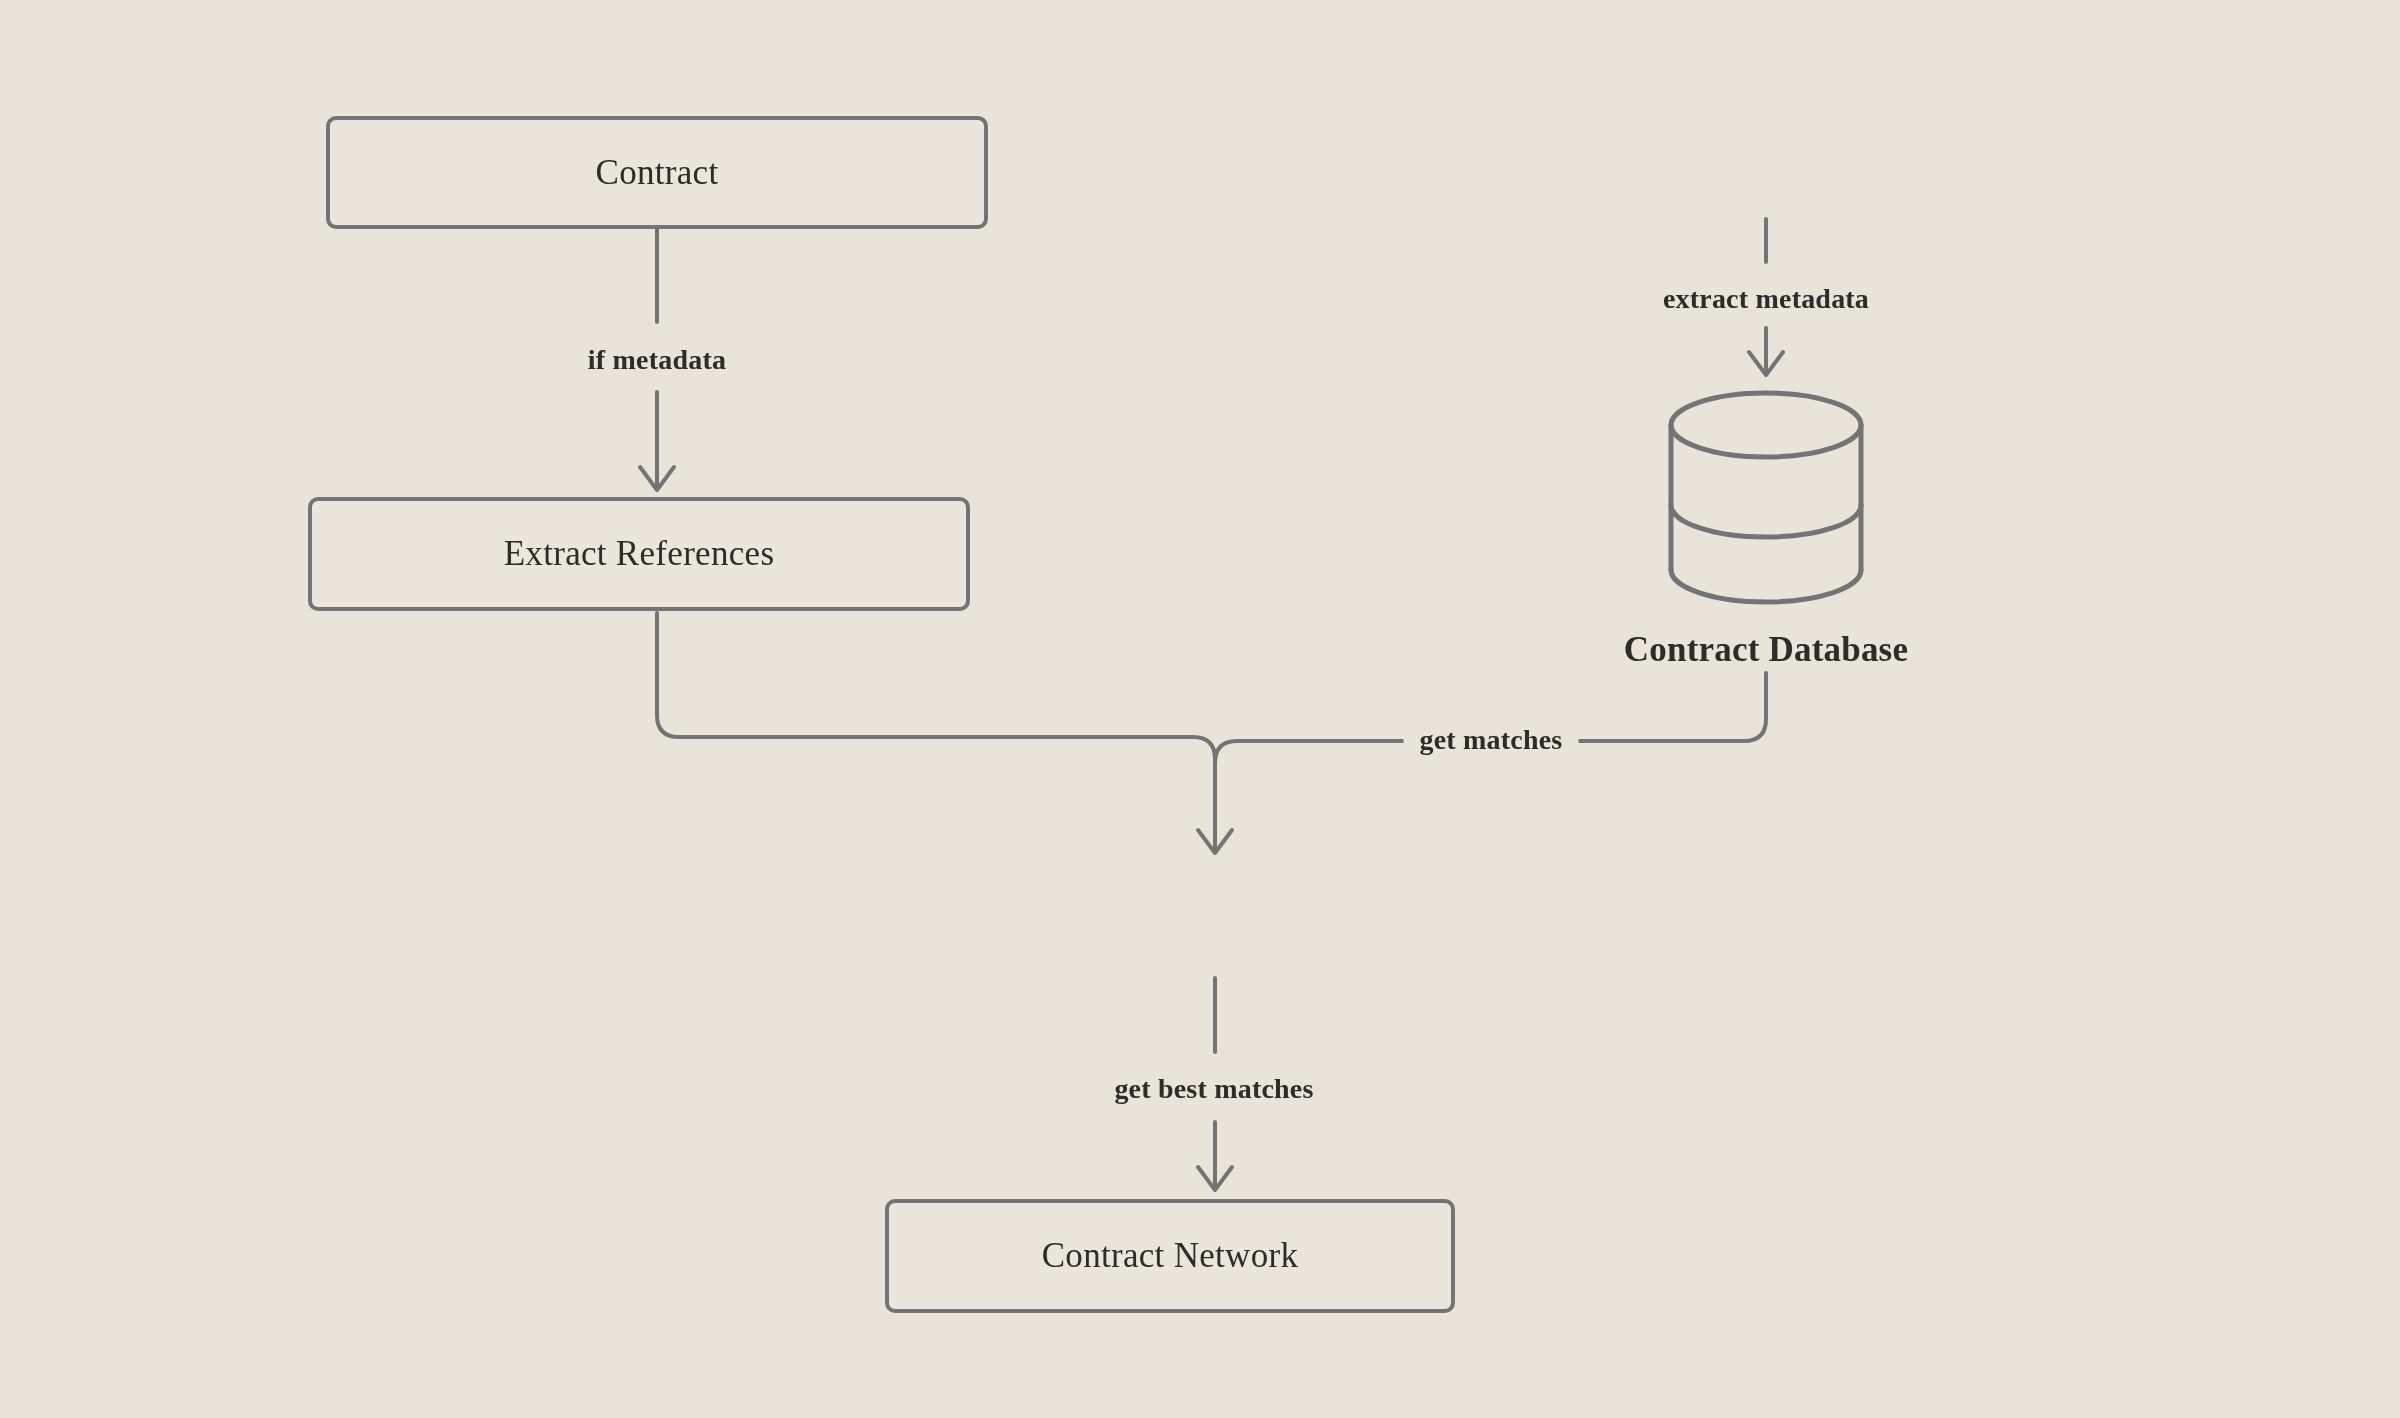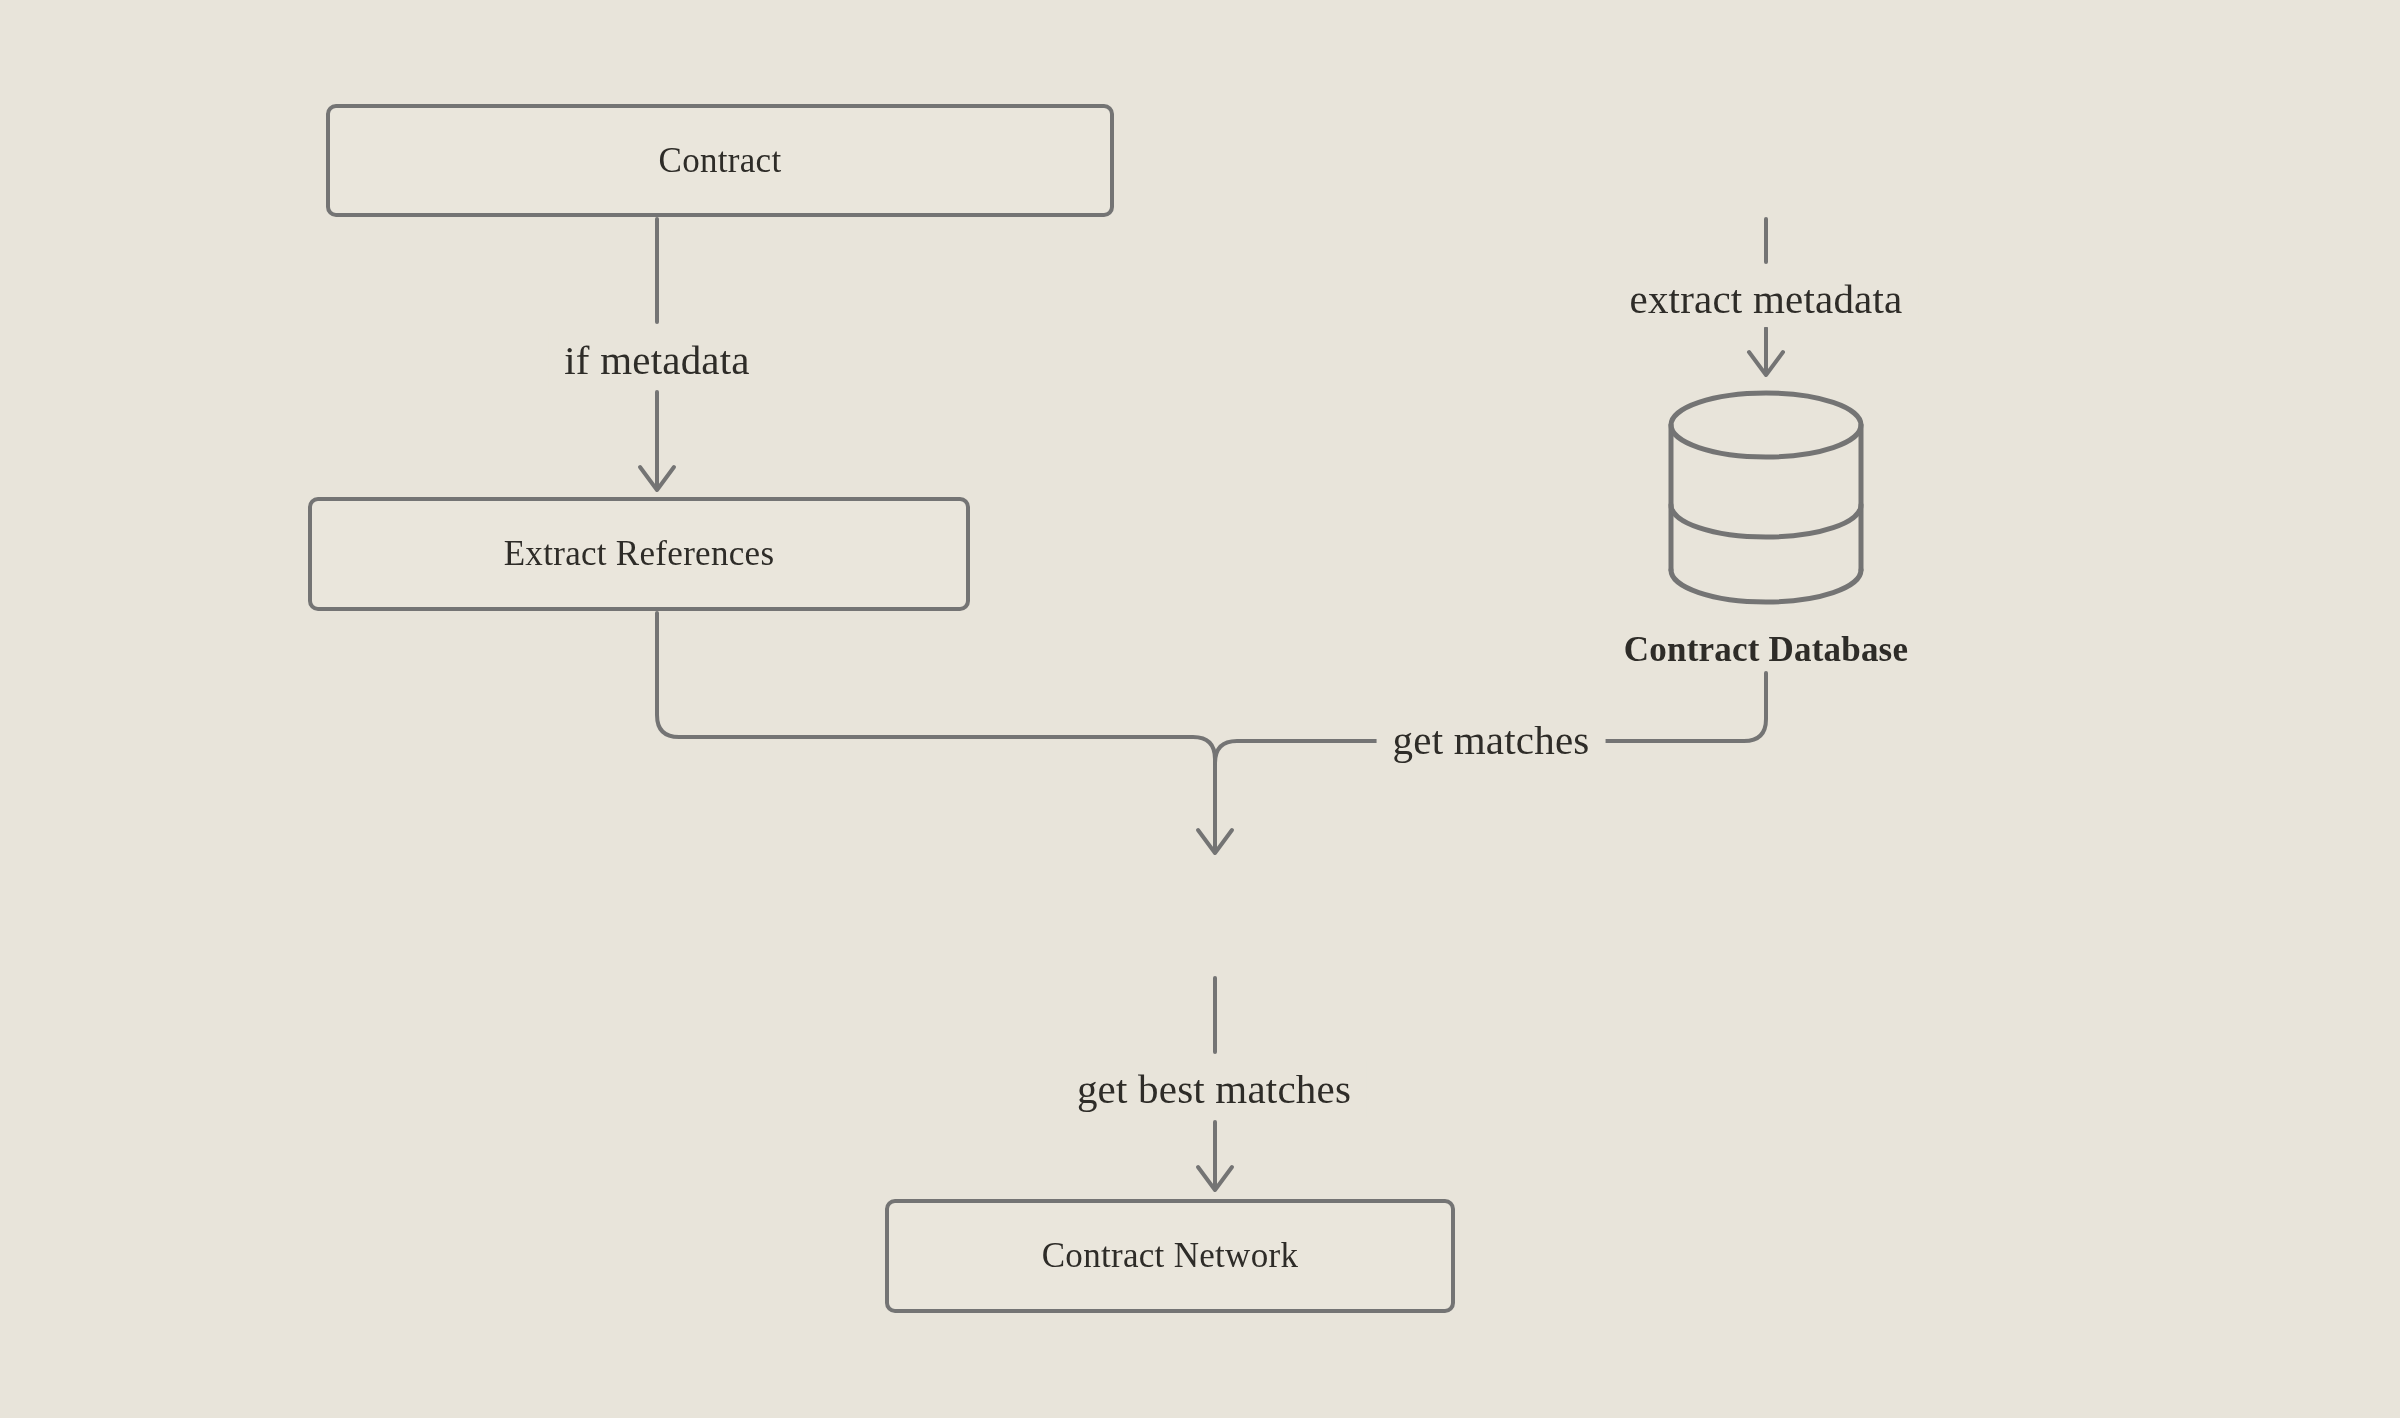--- a/index.html
+++ b/index.html
@@ -19,21 +19,21 @@
     position:absolute;box-sizing:border-box;
     border:4px solid var(--line);border-radius:10px;background:var(--box);
     display:flex;align-items:center;justify-content:center;
   }
   .node-label{
     font-size:35px;font-weight:400;color:var(--ink);letter-spacing:.3px;white-space:nowrap;
   }
   .edge-label{
     position:absolute;transform:translate(-50%,-50%);
     background:var(--bg);padding:4px 16px;
-    font-size:41px;font-weight:400;color:var(--ink);
+    font-size:28px;font-weight:700;color:var(--ink);
     letter-spacing:.2px;white-space:nowrap;
   }
   .db-label{
     position:absolute;transform:translate(-50%,-50%);
     font-size:35px;font-weight:700;color:var(--ink);
     letter-spacing:.2px;white-space:nowrap;background:transparent;
   }
 </style>
 </head>
 <body>
@@ -67,21 +67,21 @@
     </g>
   </svg>
 
   <div class="edge-label" style="left:657px;top:360px">if metadata</div>
   <div class="edge-label" style="left:1766px;top:299px">extract metadata</div>
   <div class="edge-label" style="left:1491px;top:740px">get matches</div>
   <div class="edge-label" style="left:1214px;top:1089px">get best matches</div>
 
   <div class="db-label" style="left:1766px;top:650px">Contract Database</div>
 
-  <div class="node" style="left:326px;top:104px;width:788px;height:113px">
+  <div class="node" style="left:326px;top:116px;width:662px;height:113px">
     <span class="node-label">Contract</span>
   </div>
 
   <div class="node" style="left:308px;top:497px;width:662px;height:114px">
     <span class="node-label">Extract References</span>
   </div>
 
 
 
   <div class="node" style="left:885px;top:1199px;width:570px;height:114px">

